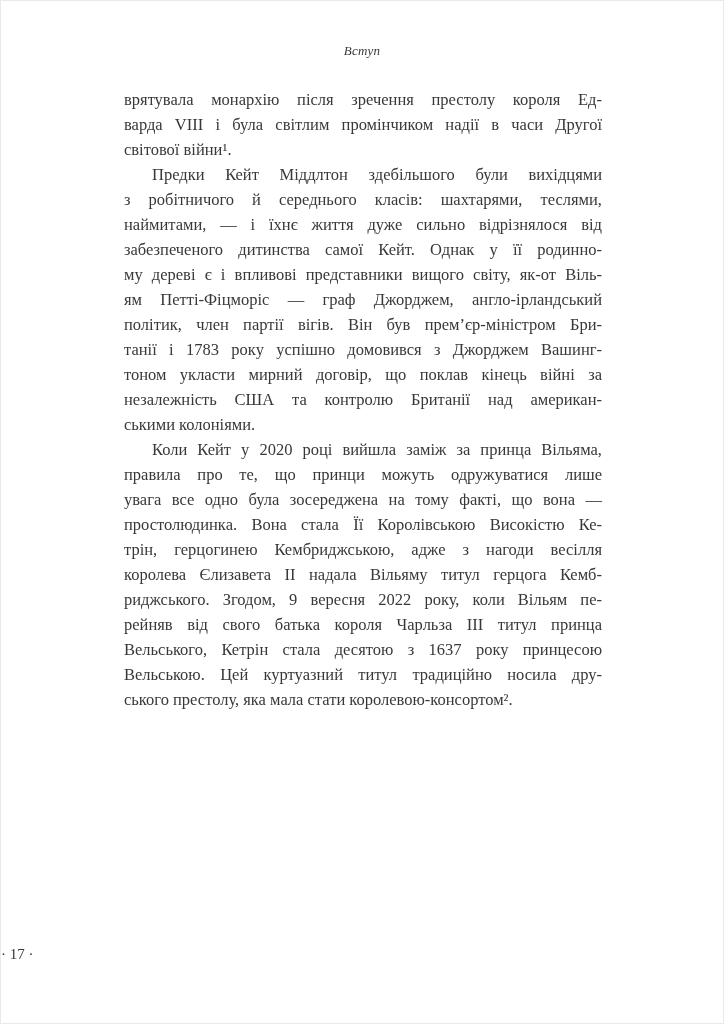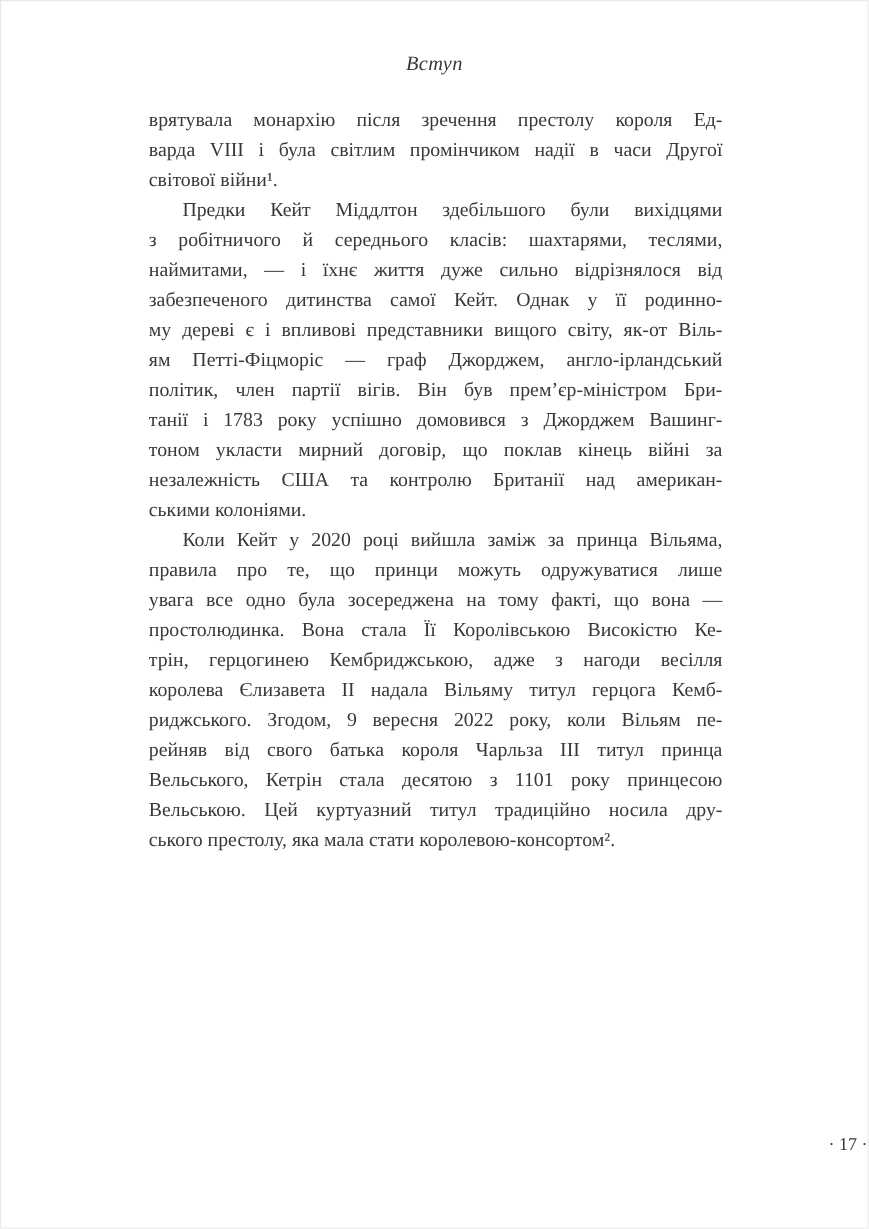--- a/index.html
+++ b/index.html
@@ -14,21 +14,21 @@
     color: var(--text, #383838);
     overflow: hidden;
   }
   .running-head {
     position: absolute;
     top: 42px;
     left: 0;
     width: 100%;
     text-align: center;
     font-style: italic;
-    font-size: 17px;
+    font-size: 13px;
     letter-spacing: 0.3px;
     color: var(--text, #383838);
   }
   .body-text {
     position: absolute;
     top: 86px;
     left: 123px;
     width: 478px;
     font-size: 16.5px;
     line-height: 25px;
@@ -43,21 +43,21 @@
     text-align-last: left;
   }
   .para.indent .line:first-child {
     text-indent: 28px;
   }
   .page-number {
     position: absolute;
     top: 945px;
     left: 0;
     width: 100%;
-    text-align: right;
+    text-align: left;
     font-size: 15px;
     color: var(--text, #383838);
   }
 </style>
 </head>
 <body>
 
 <div class="page">
   <div class="running-head">Вступ</div>
 
@@ -82,20 +82,20 @@
       </div>
       <div class="para indent">
         <div class="line">Коли Кейт у 2020 році вийшла заміж за принца Вільяма,</div>
         <div class="line">правила про те, що принци можуть одружуватися лише</div>
         <div class="line">увага все одно була зосереджена на тому факті, що вона —</div>
         <div class="line">простолюдинка. Вона стала Її Королівською Високістю Ке-</div>
         <div class="line">трін, герцогинею Кембриджською, адже з нагоди весілля</div>
         <div class="line">королева Єлизавета II надала Вільяму титул герцога Кемб-</div>
         <div class="line">риджського. Згодом, 9 вересня 2022 року, коли Вільям пе-</div>
         <div class="line">рейняв від свого батька короля Чарльза III титул принца</div>
-        <div class="line">Вельського, Кетрін стала десятою з 1101 року принцесою</div>
+        <div class="line">Вельського, Кетрін стала десятою з 1637 року принцесою</div>
         <div class="line">Вельською. Цей куртуазний титул традиційно носила дру-</div>
         <div class="line last">ського престолу, яка мала стати королевою-консортом².</div>
       </div>
     </div>
 
   <div class="page-number">· 17 ·</div>
 </div>
 
 </body></html>

